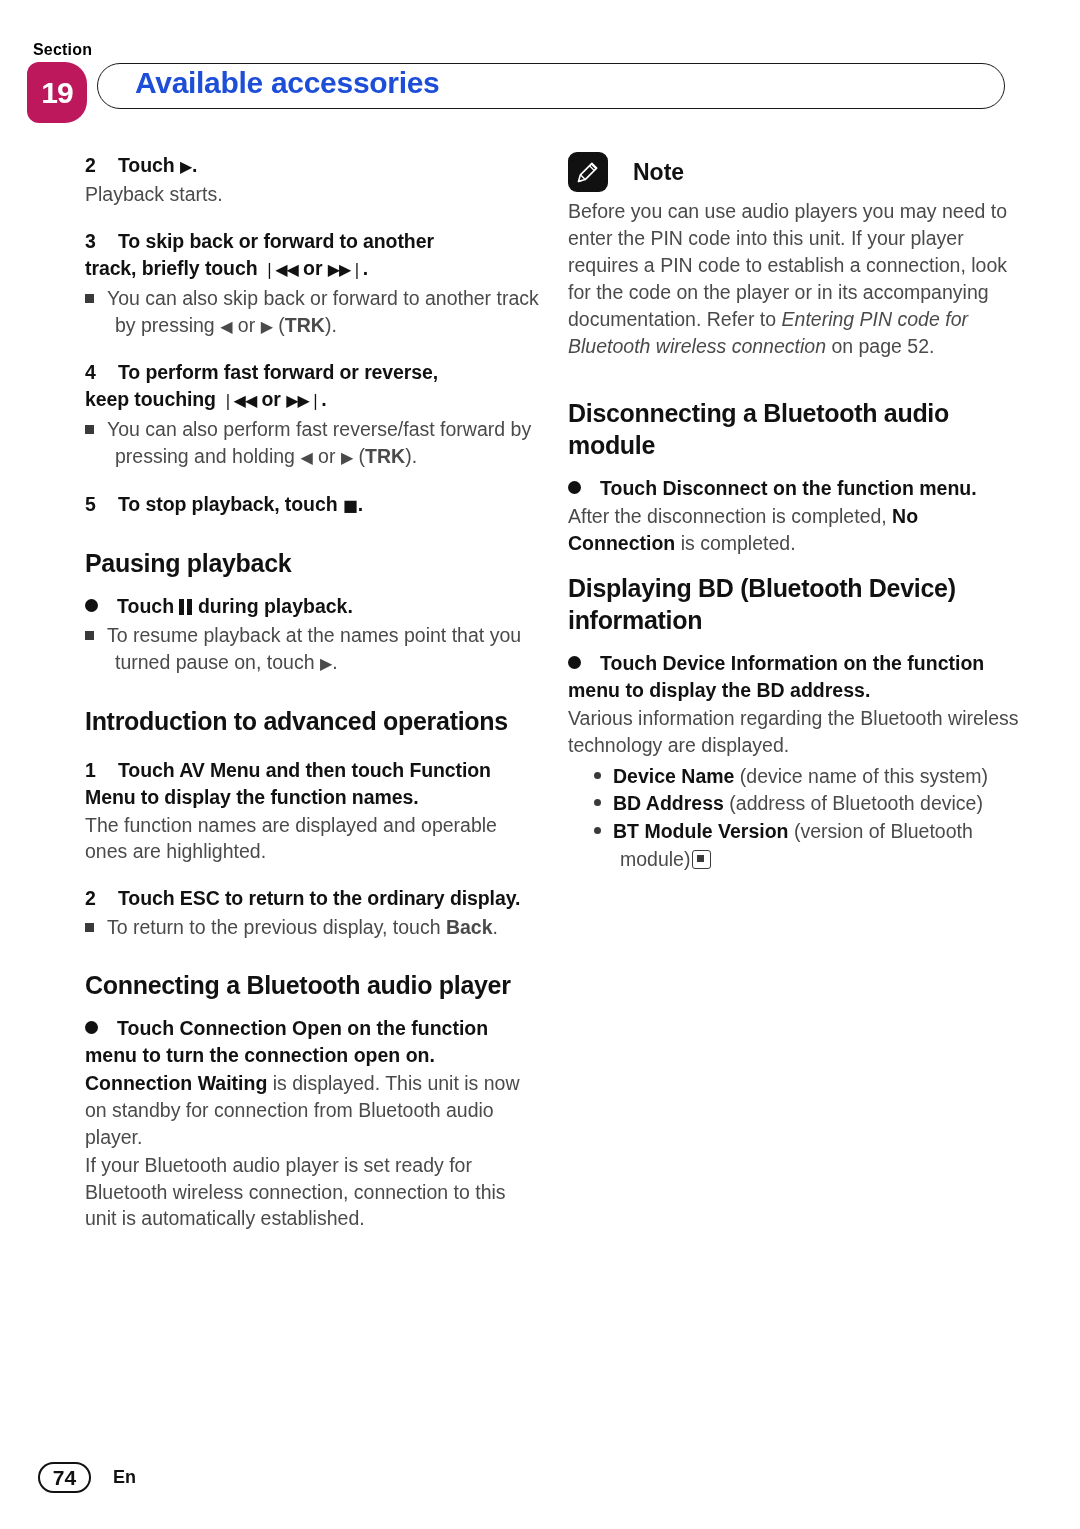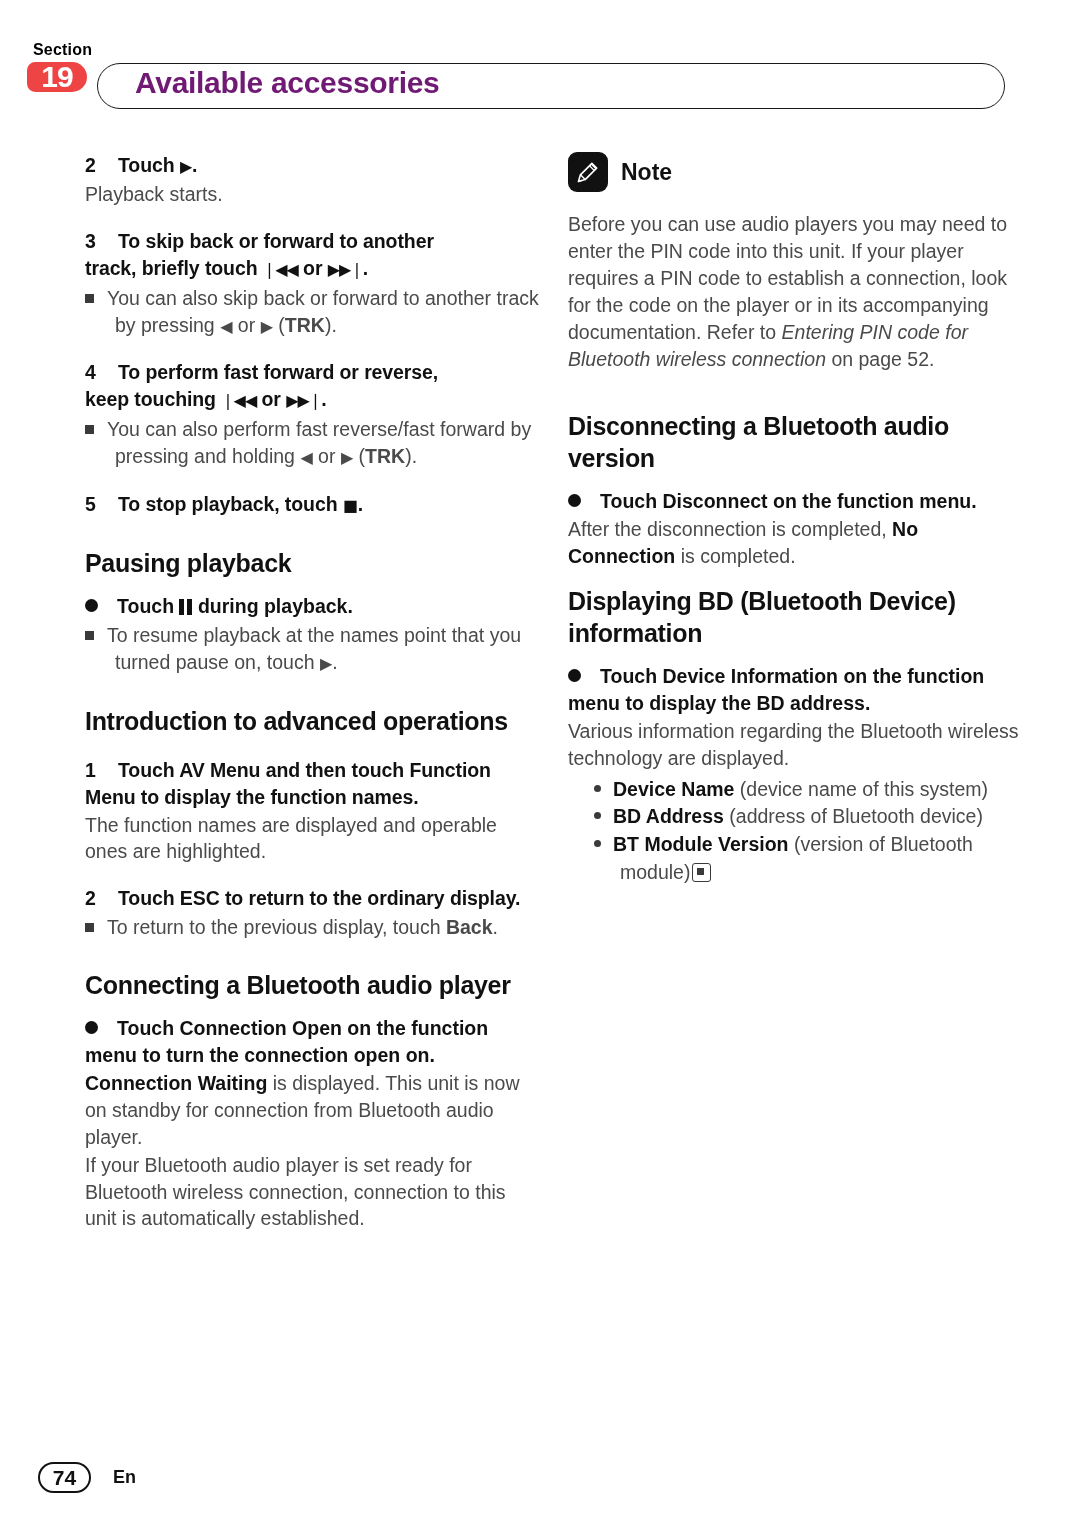--- a/index.html
+++ b/index.html
@@ -27,22 +27,22 @@
     position: absolute;
     left: 33px; top: 41px;
     font-size: 16px;
     font-weight: bold;
     color: #000;
     letter-spacing: .2px;
   }
   .section-badge {
     position: absolute;
     left: 27px; top: 62px;
-    width: 60px; height: 30px;
-    background: #ef4444;
+    width: 60px; height: 61px;
+    background: #be185d;
     border-radius: 12px 22px 22px 12px;
     color: #fff;
     font-size: 30px;
     font-weight: bold;
     display: flex;
     align-items: center;
     justify-content: center;
     letter-spacing: -1px;
   }
   .title-pill {
@@ -52,21 +52,21 @@
     border: 1.6px solid #1a1a1a;
     border-radius: 24px;
     box-sizing: border-box;
     background: #fff;
   }
   .title-text {
     position: absolute;
     left: 135px; top: 66px;
     font-size: 30px;
     font-weight: bold;
-    color: #701a75;
+    color: #1d4ed8;
     letter-spacing: -.3px;
   }
 
   
   .col {
     position: absolute;
     top: 152px;
     width: 455px;
   }
   .col-left  { left: 85px; }
@@ -150,22 +150,22 @@
     border-radius: 50%;
     vertical-align: 4px;
     margin-right: 12px;
   }
   .sub-item b { color: #111; font-weight: bold; }
 
   
   .note-head {
     display: flex;
     align-items: center;
-    gap: 13px;
-    margin-bottom: 19px;
+    gap: 25px;
+    margin-bottom: 6px;
   }
   .note-icon {
     width: 40px; height: 40px;
     background: #111;
     border-radius: 9px;
     display: flex;
     align-items: center;
     justify-content: center;
     flex: 0 0 auto;
   }
@@ -339,21 +339,21 @@
         <path d="M13.4 6.2 L17.8 10.6 M15.0 4.6 L19.4 9.0" stroke="#fff" stroke-width="1.1"></path>
         <path d="M3.2 20.8 L6.3 19.8" stroke="#fff" stroke-width="1.2"></path>
       </svg>
     </span>
     <span class="note-label">Note</span>
   </div>
   <div class="body">
     <span>Before you can use audio players you may need to enter the PIN code into this unit. If your player requires a PIN code to establish a connection, look for the code on the player or in its accompanying documentation. Refer to </span><i>Entering PIN code for Bluetooth wireless connection</i><span> on page 52.</span>
   </div>
 
-  <div class="h2" style="margin-top:38px">Disconnecting a Bluetooth audio version</div>
+  <div class="h2" style="margin-top:38px">Disconnecting a Bluetooth audio module</div>
   <div class="dot-step">
     <span class="rd-bullet"></span><span>Touch Disconnect on the function menu.</span>
   </div>
   <div class="body">
     <span>After the disconnection is completed, </span><b>No Connection</b><span> is completed.</span>
   </div>
 
   <div class="h2" style="margin-top:15px">Displaying BD (Bluetooth Device) information</div>
   <div class="dot-step">
     <span class="rd-bullet"></span><span>Touch Device Information on the function menu to display the BD address.</span>

